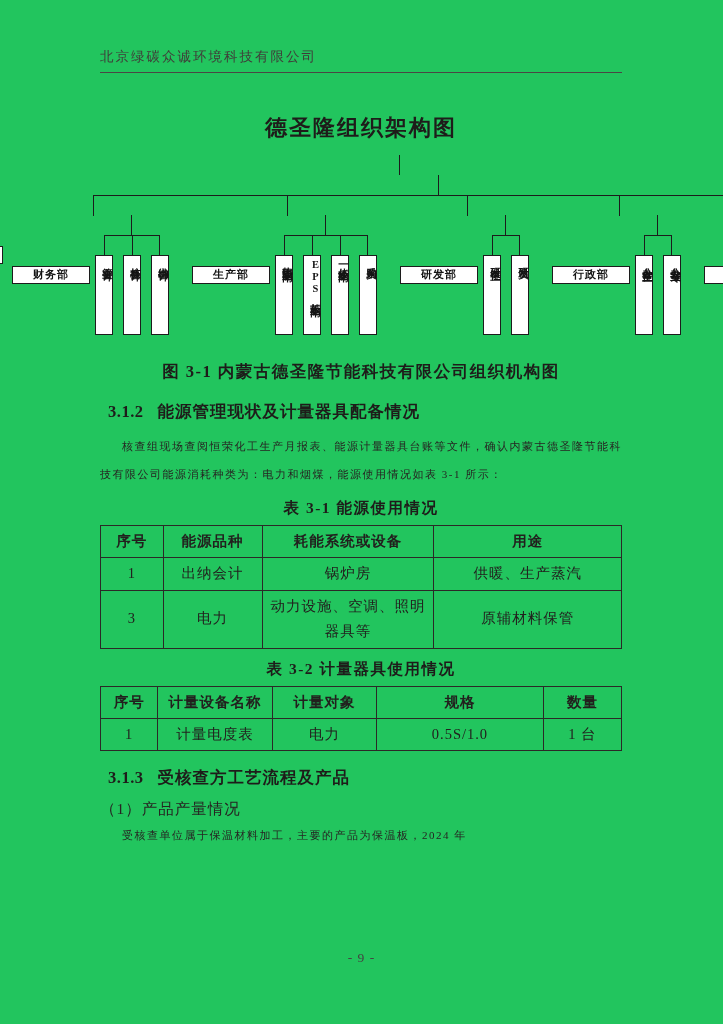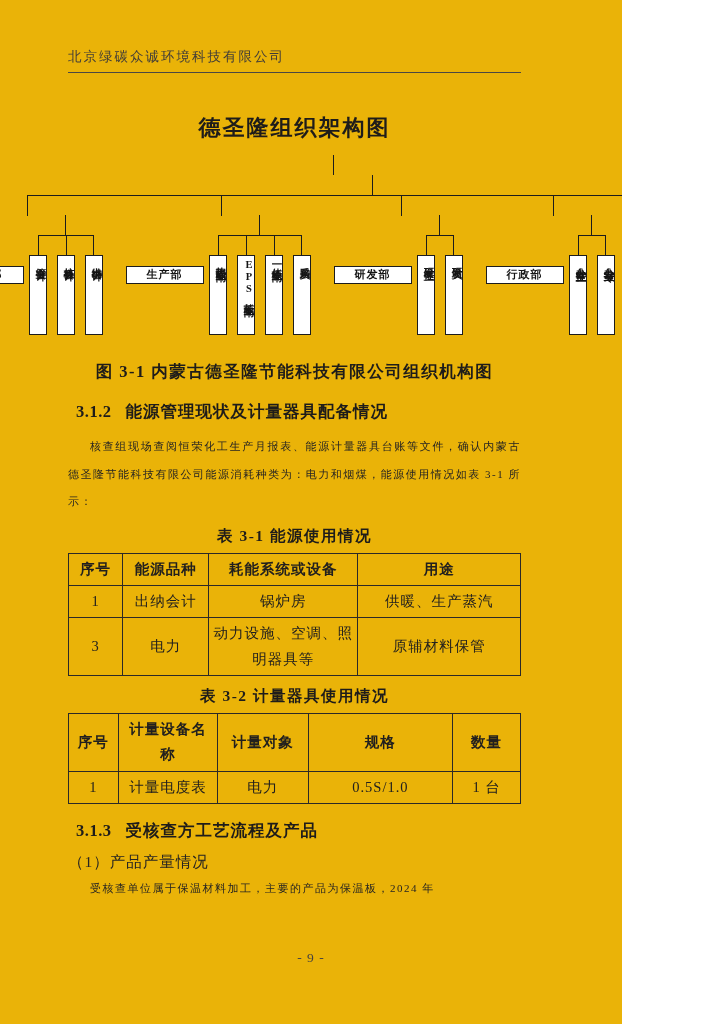--- a/index.html
+++ b/index.html
@@ -1,17 +1,17 @@
 <!DOCTYPE html>
 <html><head>
 <meta charset="utf-8">
 <style>
   html,body{margin:0;padding:0;background:#ffffff;}
   body{width:723px;height:1024px;font-family:"Liberation Serif","DejaVu Serif",serif;color:#2d2b29;}
-  .page{position:relative;box-sizing:border-box;width:622px;height:1024px;padding:48px 101px 0 68px;overflow:hidden;background:#eab308;}
+  .page{position:relative;box-sizing:border-box;width:723px;height:1024px;padding:48px 101px 0 100px;overflow:hidden;background:#22c55e;}
 
   
   .hdr{display:flex;justify-content:space-between;align-items:flex-end;border-bottom:1.5px solid #4a4744;padding-bottom:6px;color:#403c39;}
   .hdr-left{font-size:13.5px;letter-spacing:2px;}
   .hdr-right{font-size:13.5px;letter-spacing:1px;}
   .hdr-right b{font-size:14.5px;letter-spacing:.5px;margin-left:6px;}
 
   
   .chart-title{margin-top:40px;text-align:center;font-size:22px;font-weight:bold;letter-spacing:2px;color:#1e1c1a;}
   .tree{margin-top:12px;display:flex;justify-content:center;}

